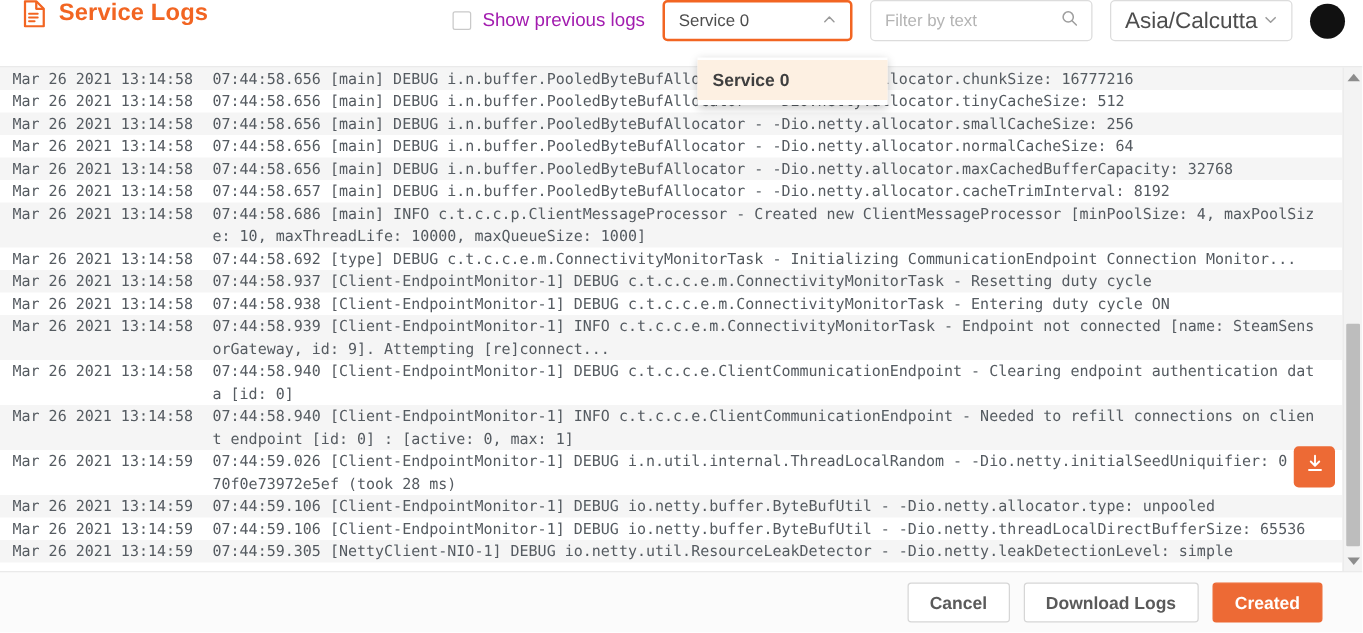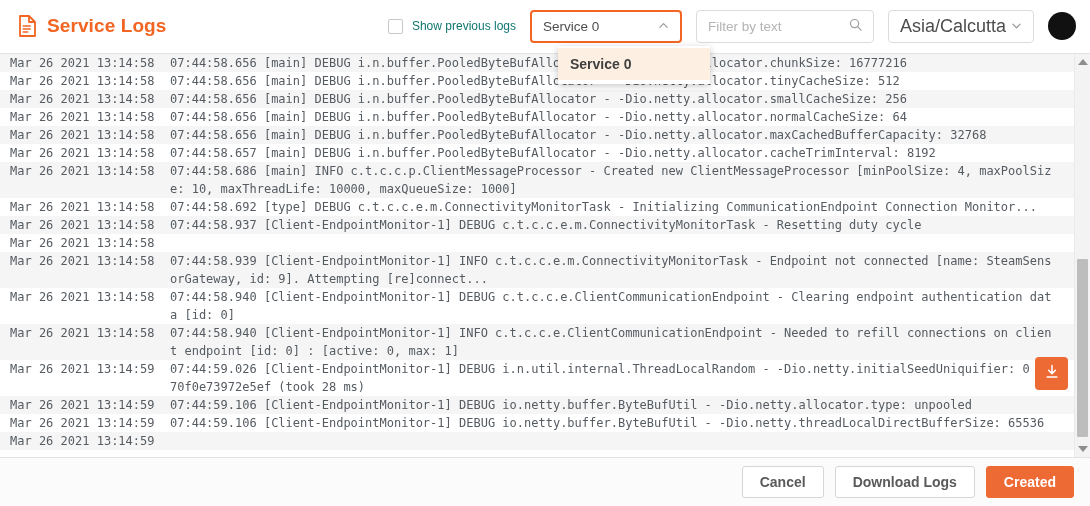--- a/index.html
+++ b/index.html
@@ -13,21 +13,21 @@
     overflow: hidden;
     font-family: "Liberation Sans", sans-serif;
     color: #4a4a4a;
     position: relative;
   }
 
   
   .header {
     height: 52px;
     display: flex;
-    align-items: center;
+    align-items: flex-start;
     padding: 0 14px 0 18px;
     box-sizing: border-box;
     position: relative;
     background: #ffffff;
     z-index: 40;
     gap: 40px;
   }
   .title-wrap {
     display: flex;
     align-items: center;
@@ -58,22 +58,22 @@
   }
   .checkbox-box {
     width: 15px;
     height: 15px;
     border: 1px solid #c9c9c9;
     border-radius: 2px;
     background: #fff;
     box-sizing: border-box;
   }
   .checkbox-label {
-    font-size: 12px;
-    color: #0f766e;
+    font-size: 15px;
+    color: #a21caf;
     white-space: nowrap;
   }
 
   
   .ctl {
     height: 33px;
     border: 1px solid #dcdcdc;
     border-radius: 4px;
     background: #fff;
     display: flex;
@@ -259,21 +259,21 @@
   
   .footer {
     position: absolute;
     left: 0; right: 0; bottom: 0;
     height: 48px;
     background: #fbfbfb;
     display: flex;
     align-items: center;
     justify-content: flex-end;
     gap: 11px;
-    padding-right: 16px;
+    padding-right: 32px;
     box-sizing: border-box;
   }
   .btn {
     height: 32px;
     min-width: 74px;
     padding: 0 17px;
     border-radius: 3px;
     font-size: 14px;
     font-weight: bold;
     font-family: "Liberation Sans", sans-serif;
@@ -366,28 +366,28 @@
   <div class="log-scroll" id="log-scroll">
       <div class="log-row alt"><span class="log-ts">Mar 26 2021 13:14:58</span><span class="log-msg">07:44:58.656 [main] DEBUG i.n.buffer.PooledByteBufAllocator - -Dio.netty.allocator.chunkSize: 16777216</span></div>
       <div class="log-row"><span class="log-ts">Mar 26 2021 13:14:58</span><span class="log-msg">07:44:58.656 [main] DEBUG i.n.buffer.PooledByteBufAllocator - -Dio.netty.allocator.tinyCacheSize: 512</span></div>
       <div class="log-row alt"><span class="log-ts">Mar 26 2021 13:14:58</span><span class="log-msg">07:44:58.656 [main] DEBUG i.n.buffer.PooledByteBufAllocator - -Dio.netty.allocator.smallCacheSize: 256</span></div>
       <div class="log-row"><span class="log-ts">Mar 26 2021 13:14:58</span><span class="log-msg">07:44:58.656 [main] DEBUG i.n.buffer.PooledByteBufAllocator - -Dio.netty.allocator.normalCacheSize: 64</span></div>
       <div class="log-row alt"><span class="log-ts">Mar 26 2021 13:14:58</span><span class="log-msg">07:44:58.656 [main] DEBUG i.n.buffer.PooledByteBufAllocator - -Dio.netty.allocator.maxCachedBufferCapacity: 32768</span></div>
       <div class="log-row"><span class="log-ts">Mar 26 2021 13:14:58</span><span class="log-msg">07:44:58.657 [main] DEBUG i.n.buffer.PooledByteBufAllocator - -Dio.netty.allocator.cacheTrimInterval: 8192</span></div>
       <div class="log-row alt"><span class="log-ts">Mar 26 2021 13:14:58</span><span class="log-msg">07:44:58.686 [main] INFO c.t.c.c.p.ClientMessageProcessor - Created new ClientMessageProcessor [minPoolSize: 4, maxPoolSiz<span class="cont">e: 10, maxThreadLife: 10000, maxQueueSize: 1000]</span></span></div>
       <div class="log-row"><span class="log-ts">Mar 26 2021 13:14:58</span><span class="log-msg">07:44:58.692 [type] DEBUG c.t.c.c.e.m.ConnectivityMonitorTask - Initializing CommunicationEndpoint Connection Monitor...</span></div>
       <div class="log-row alt"><span class="log-ts">Mar 26 2021 13:14:58</span><span class="log-msg">07:44:58.937 [Client-EndpointMonitor-1] DEBUG c.t.c.c.e.m.ConnectivityMonitorTask - Resetting duty cycle</span></div>
-      <div class="log-row"><span class="log-ts">Mar 26 2021 13:14:58</span></div>
+      <div class="log-row"><span class="log-ts">Mar 26 2021 13:14:58</span><span class="log-msg">07:44:58.938 [Client-EndpointMonitor-1] DEBUG c.t.c.c.e.m.ConnectivityMonitorTask - Entering duty cycle ON</span></div>
       <div class="log-row alt"><span class="log-ts">Mar 26 2021 13:14:58</span><span class="log-msg">07:44:58.939 [Client-EndpointMonitor-1] INFO c.t.c.c.e.m.ConnectivityMonitorTask - Endpoint not connected [name: SteamSens<span class="cont">orGateway, id: 9]. Attempting [re]connect...</span></span></div>
       <div class="log-row"><span class="log-ts">Mar 26 2021 13:14:58</span><span class="log-msg">07:44:58.940 [Client-EndpointMonitor-1] DEBUG c.t.c.c.e.ClientCommunicationEndpoint - Clearing endpoint authentication dat<span class="cont">a [id: 0]</span></span></div>
       <div class="log-row alt"><span class="log-ts">Mar 26 2021 13:14:58</span><span class="log-msg">07:44:58.940 [Client-EndpointMonitor-1] INFO c.t.c.c.e.ClientCommunicationEndpoint - Needed to refill connections on clien<span class="cont">t endpoint [id: 0] : [active: 0, max: 1]</span></span></div>
       <div class="log-row"><span class="log-ts">Mar 26 2021 13:14:59</span><span class="log-msg">07:44:59.026 [Client-EndpointMonitor-1] DEBUG i.n.util.internal.ThreadLocalRandom - -Dio.netty.initialSeedUniquifier: 0<span class="cont">70f0e73972e5ef (took 28 ms)</span></span></div>
       <div class="log-row alt"><span class="log-ts">Mar 26 2021 13:14:59</span><span class="log-msg">07:44:59.106 [Client-EndpointMonitor-1] DEBUG io.netty.buffer.ByteBufUtil - -Dio.netty.allocator.type: unpooled</span></div>
       <div class="log-row"><span class="log-ts">Mar 26 2021 13:14:59</span><span class="log-msg">07:44:59.106 [Client-EndpointMonitor-1] DEBUG io.netty.buffer.ByteBufUtil - -Dio.netty.threadLocalDirectBufferSize: 65536</span></div>
-      <div class="log-row alt"><span class="log-ts">Mar 26 2021 13:14:59</span></div>
+      <div class="log-row alt"><span class="log-ts">Mar 26 2021 13:14:59</span><span class="log-msg">07:44:59.305 [NettyClient-NIO-1] DEBUG io.netty.util.ResourceLeakDetector - -Dio.netty.leakDetectionLevel: simple</span></div>
     </div>
 
   <div class="fab-bottom">
     <span>
       <svg width="18" height="18" viewBox="0 0 18 18" fill="none">
         <path d="M9 2.5v7.5M5.6 7.2L9 10.6l3.4-3.4" stroke="#ffffff" stroke-width="1.5" stroke-linecap="round" stroke-linejoin="round"></path>
         <path d="M4.2 14h9.6" stroke="#ffffff" stroke-width="1.5" stroke-linecap="round"></path>
       </svg>
     </span>
   </div>

